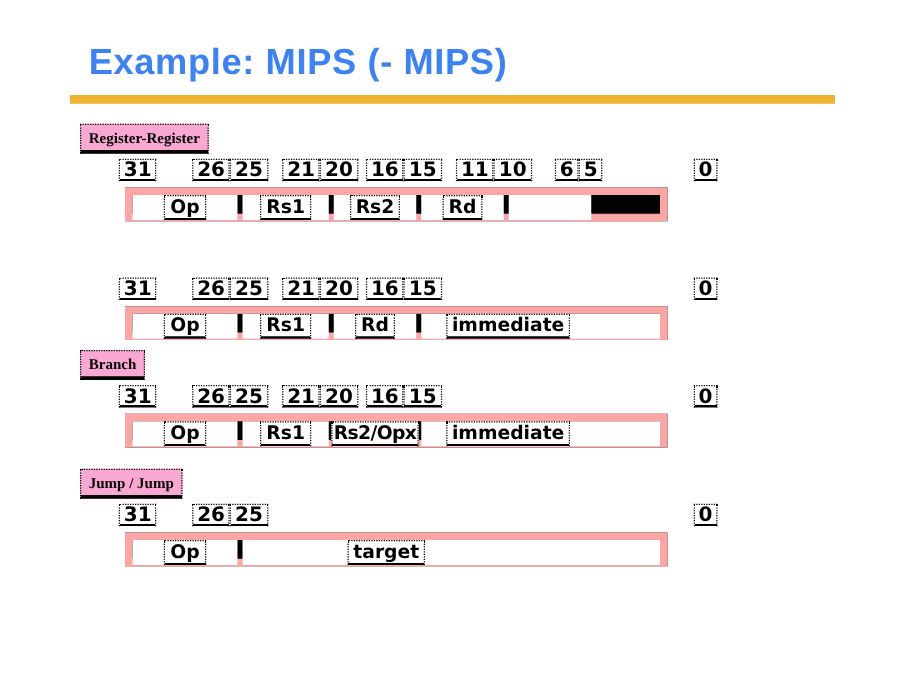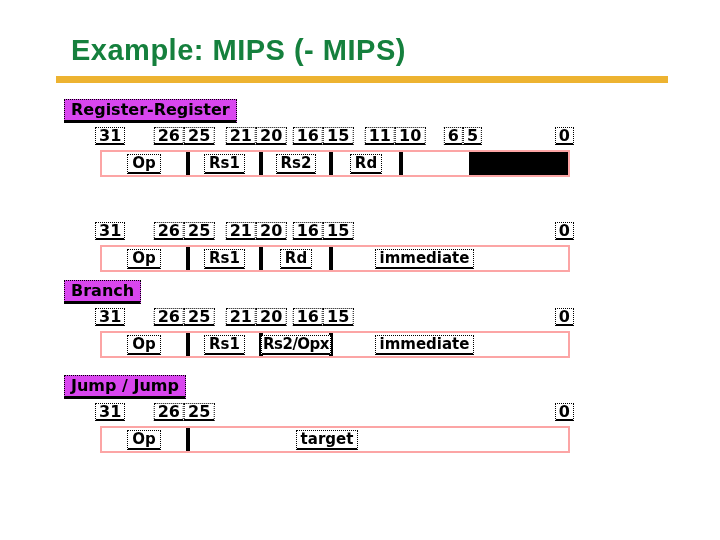--- a/index.html
+++ b/index.html
@@ -11,57 +11,57 @@
   #title{
     position:absolute;left:71px;top:34px;
     font-family:"Liberation Sans",sans-serif;
     font-weight:bold;font-size:29px;letter-spacing:0.5px;white-space:nowrap;
   }
   #rule{position:absolute;left:56px;top:76px;width:612px;height:7px;}
   
   .section{position:absolute;left:0;width:720px;height:90px;}
   .seclabel{
     position:absolute;left:64px;top:0;
-    font-weight:bold;font-size:16px;line-height:18px;white-space:nowrap;
+    font-weight:bold;font-size:12px;line-height:18px;white-space:nowrap;
     border:1px dotted #000;border-bottom:3px solid #000;
-    padding:1px 6px;background:#d946ef;
+    padding:1px 6px;background:#f9a8d4;font-family:Liberation Serif, serif;
   }
   .bitrow{position:absolute;left:100px;top:28px;width:470px;height:20px;}
   .bit{
     display:inline-block;border:1px dotted #000;border-bottom:2px solid #000;
     font-weight:bold;font-size:16px;line-height:15px;padding:0 3px;background:#fff;
     white-space:nowrap;
   }
   .bit-left{position:absolute;left:-5px;top:0;}
   .bit-right{position:absolute;right:-4px;top:0;}
   .pair{position:absolute;top:0;transform:translateX(-50%);display:flex;}
   
   .row{
-    position:absolute;left:100px;top:51px;width:470px;height:27px;
-    background:#000;border:2px solid #fca5a5;display:grid;gap:4px;box-sizing:border-box;
+    position:absolute;left:100px;top:51px;width:434px;height:27px;
+    background:#000;border:6px solid #fca5a5;display:grid;gap:4px;box-sizing:border-box;
   }
   .row-rr{grid-template-columns:84px 69px 66px 66px 66px 1fr;}
   .row-ri{grid-template-columns:84px 69px 66px 1fr;}
   .row-jc{grid-template-columns:84px 1fr;}
   .cell{background:#fff;display:flex;align-items:center;justify-content:center;overflow:visible;}
   .flabel{
     border:1px dotted #000;border-bottom:2px solid #000;
     font-weight:bold;font-size:15px;line-height:17px;padding:0 4px;background:#fff;
     white-space:nowrap;z-index:1;
   }
   .nudge-imm{transform:translateX(-26px);}
   .nudge-target{transform:translateX(-52px);}
   .tight{padding:0 1px;letter-spacing:-0.5px;}
 </style>
 </head>
 <body>
 
 <div id="slide">
 
-  <div id="title" style="color: #15803d;">Example: MIPS (- MIPS)</div>
+  <div id="title" style="color: #3b82f6;">Example: MIPS (- MIPS)</div>
   <div id="rule" style="background: rgb(237, 179, 49);"></div>
 
   <div class="section" style="top:99px">
     <div class="seclabel">Register-Register</div>
     <div class="bitrow">
       <span class="bit bit-left">31</span>
       <span class="pair" style="left:84px">
           <span class="bit">26</span>
           <span class="bit">25</span>
         </span>

